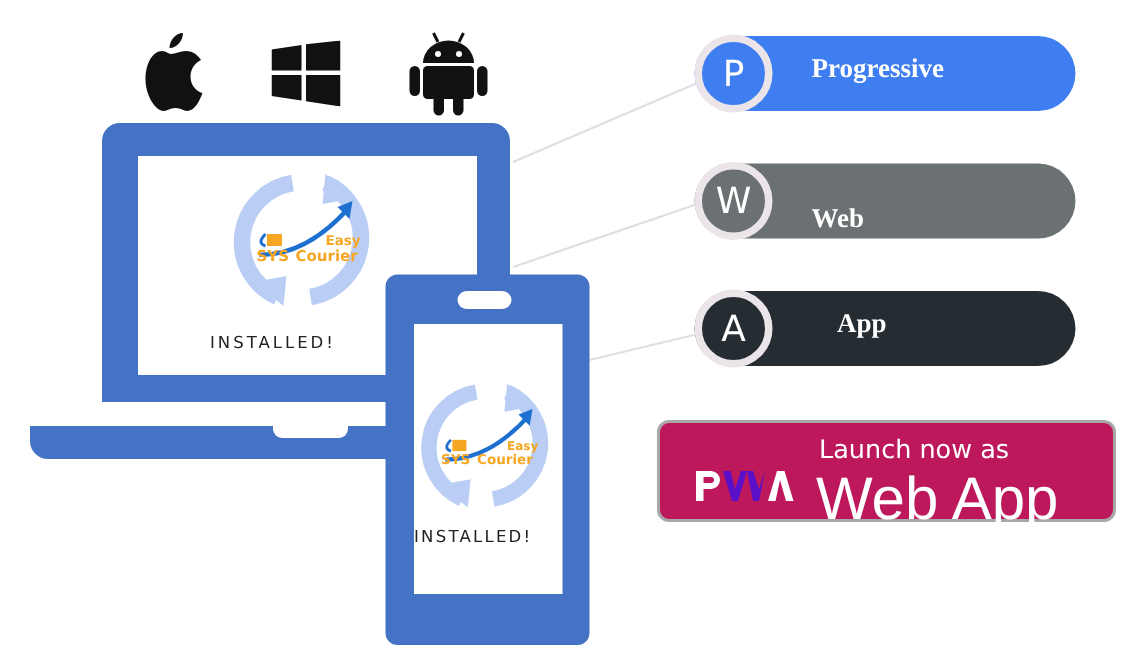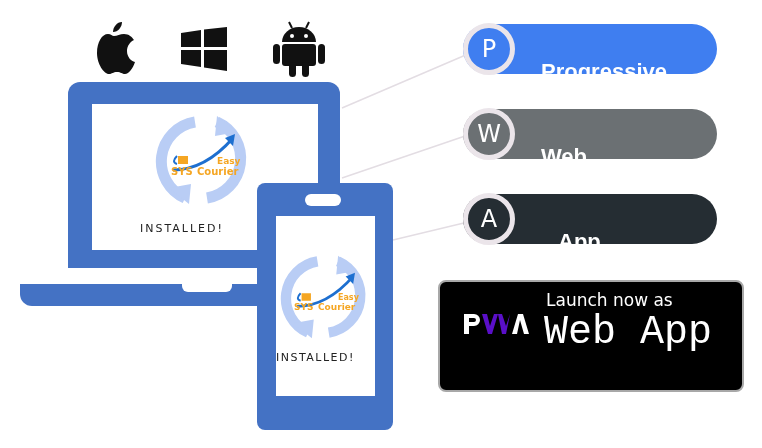--- a/index.html
+++ b/index.html
@@ -8,22 +8,22 @@
   .laptop-lid { left:68px; top:82px; width:272px; height:186px; background:#4472c4; border-radius:12px 12px 0 0; }
   .laptop-screen { left:92px; top:104px; width:226px; height:146px; background:#ffffff; }
   .laptop-base { left:20px; top:284px; width:262px; height:22px; background:#4472c4; border-radius:0 0 12px 12px; }
   .laptop-notch { left:182px; top:284px; width:50px; height:8px; background:#ffffff; border-radius:0 0 6px 6px; }
   .phone { left:257px; top:183px; width:136px; height:247px; background:#4472c4; border-radius:8px; }
   .phone-screen { left:276px; top:216px; width:99px; height:180px; background:#ffffff; }
   .phone-speaker { left:305px; top:194px; width:36px; height:12px; background:#ffffff; border-radius:6px; }
   .installed { font-family:"DejaVu Sans", sans-serif; font-size:11px; letter-spacing:2px; color:#222; }
   .pill { left:463px; width:254px; height:50px; border-radius:25px; }
   .pill-circle { width:52px; height:52px; border-radius:50%; border:5px solid #ebe5ea; box-sizing:border-box; color:#fff; font-size:24px; display:flex; align-items:center; justify-content:center; font-family:"DejaVu Sans", sans-serif; }
-  .pill-label { color:#fff; font-size:22px; font-family:Liberation Sans, sans-serif; font-weight:bold;margin-top:24px; }
-  .pwa-badge { left:438px; top:280px; width:306px; height:112px; background:#000000; border:2px solid #a8a8a8; border-radius:8px; box-sizing:border-box;padding-left:16px; }
+  .pill-label { color:#fff; font-size:18px; font-family:Liberation Serif, serif; font-weight:bold; }
+  .pwa-badge { left:438px; top:280px; width:306px; height:68px; background:#be185d; border:2px solid #a8a8a8; border-radius:8px; box-sizing:border-box;padding-left:16px; }
   .os-icon { top:22px; }
 </style>
 </head>
 <body>
 
 <svg class="abs" style="left:0;top:0" width="762" height="448">
   <line x1="342" y1="108" x2="468" y2="54" stroke="#e3dde3" stroke-width="1.5"></line>
   <line x1="342" y1="178" x2="468" y2="135" stroke="#e3dde3" stroke-width="1.5"></line>
   <line x1="393" y1="240" x2="468" y2="222" stroke="#e3dde3" stroke-width="1.5"></line>
 </svg>
@@ -98,31 +98,31 @@
   <div class="abs" style="left:38px;top:50px;font-size:9px;font-weight:bold;color:#f5a623;">Courier</div>
 </div>
 <div class="abs installed" style="left:276px;top:351px;width:99px;letter-spacing:1.5px;">INSTALLED!</div>
 
 <div class="abs pill" style="top:24px;background:#3f7ef0;">
   <div class="abs pill-circle" style="left:0;top:-1px;background:#3f7ef0;">P</div>
   <div class="abs pill-label" style="left:78px;top:11px;">Progressive</div>
 </div>
 <div class="abs pill" style="top:109px;background:#6b7073;">
   <div class="abs pill-circle" style="left:0;top:-1px;background:#6b7073;">W</div>
-  <div class="abs pill-label" style="left:78px;top:11px;">Web</div>
+  <div class="abs pill-label" style="left:78px;top:26px;">Web</div>
 </div>
 <div class="abs pill" style="top:194px;background:#252d33;">
   <div class="abs pill-circle" style="left:0;top:-1px;background:#252d33;">A</div>
   <div class="abs pill-label" style="left:95px;top:11px;">App</div>
 </div>
 
 <div class="abs pwa-badge">
   <div class="abs" style="left:22px;top:28px;height:28px;">
     <svg width="70" height="28" viewBox="0 0 70 28">
       <path d="M2 4h10a6 6 0 0 1 0 12H7v8H2z M7 8v4h5a2 2 0 0 0 0-4z" fill="#fff" fill-rule="evenodd"></path>
       <polygon points="20,4 25,4 28,16 32,4 36,4 30,24 26,24" fill="#5a0fc8"></polygon>
       <polygon points="36,4 40,4 44,16 46,10 48,4 44,24 40,24" fill="#5a0fc8"></polygon>
       <polygon points="50,24 56,4 61,4 67,24 62,24 58,10 55,24" fill="#fff"></polygon>
     </svg>
   </div>
   <div class="abs" style="left:106px;top:8px;color:#fff;font-size:17px;font-family:'DejaVu Sans',sans-serif;">Launch now as</div>
-  <div class="abs" style="left:104px;top:28px;color:#fff;font-size:40px;font-family:Liberation Mono, monospace;line-height:46px;">Web App</div>
+  <div class="abs" style="left:104px;top:28px;color:#fff;font-size:40px;font-family:Liberation Sans, sans-serif;line-height:46px;">Web App</div>
 </div>
 
 </body></html>

